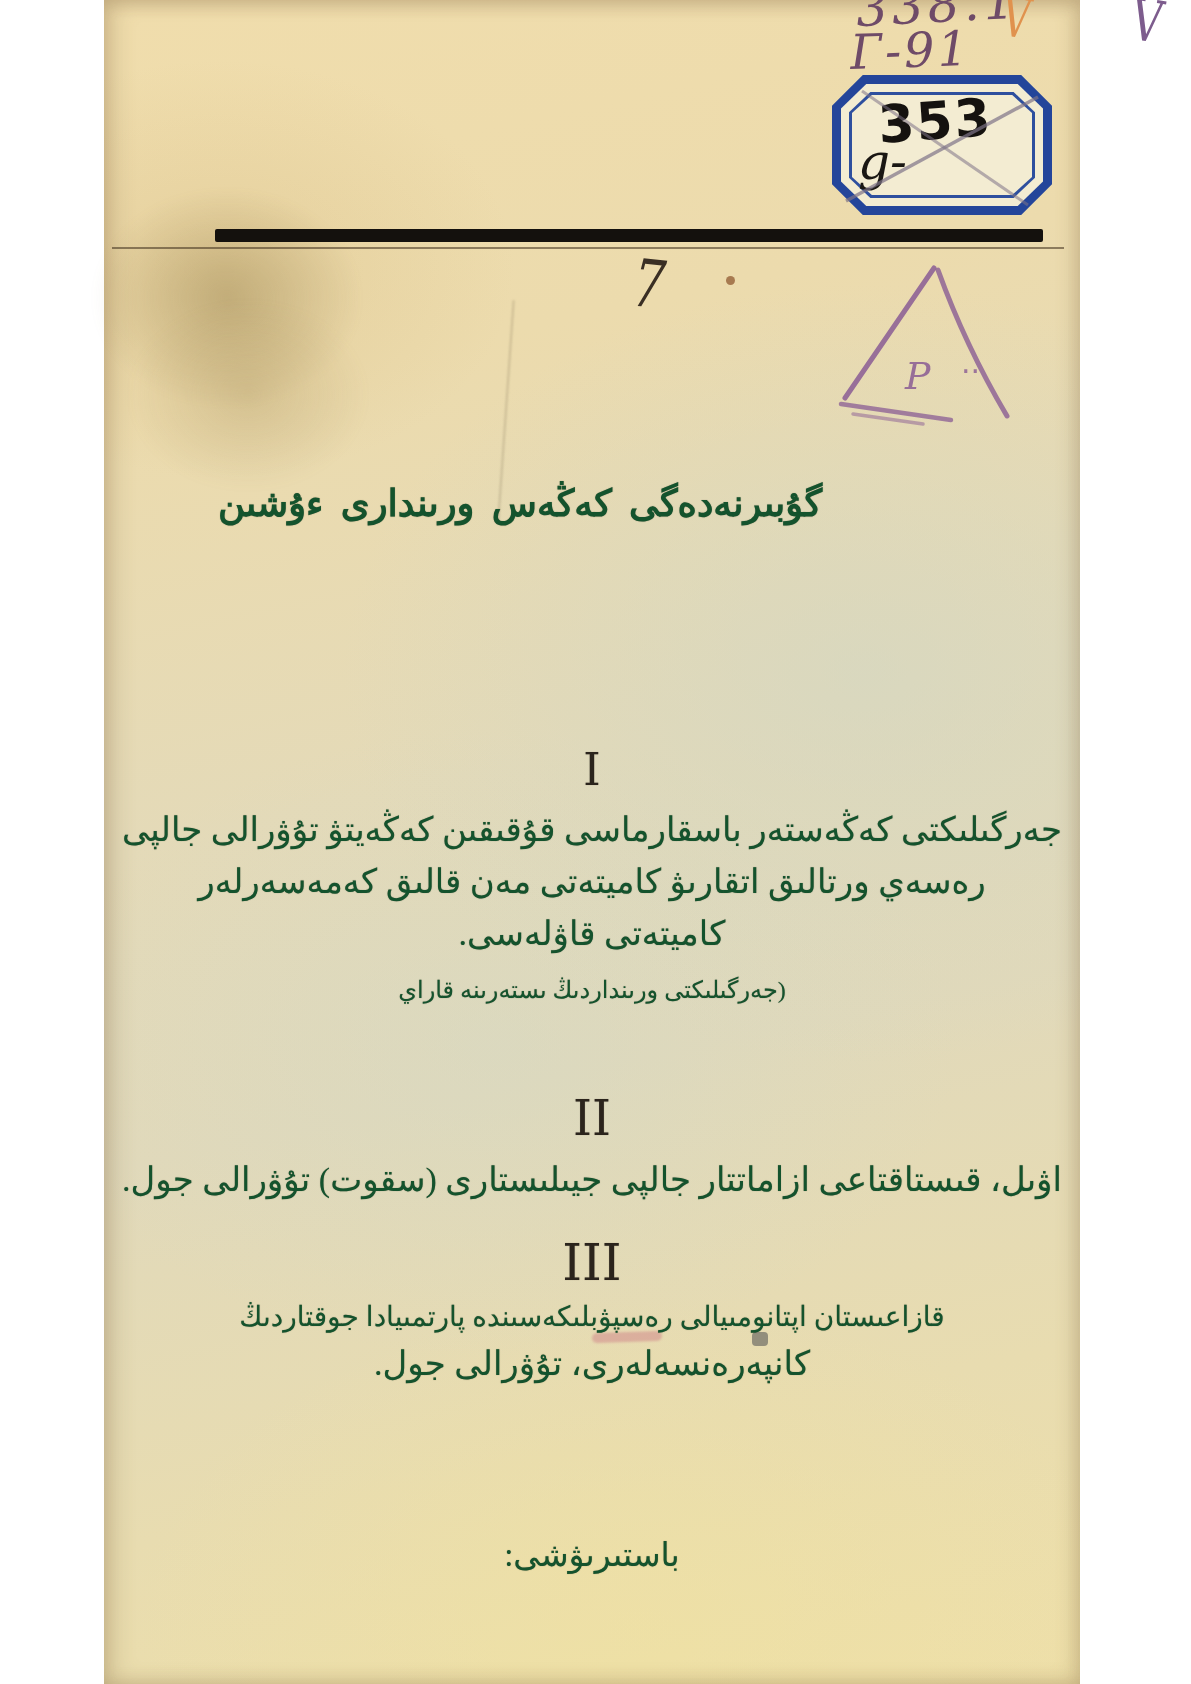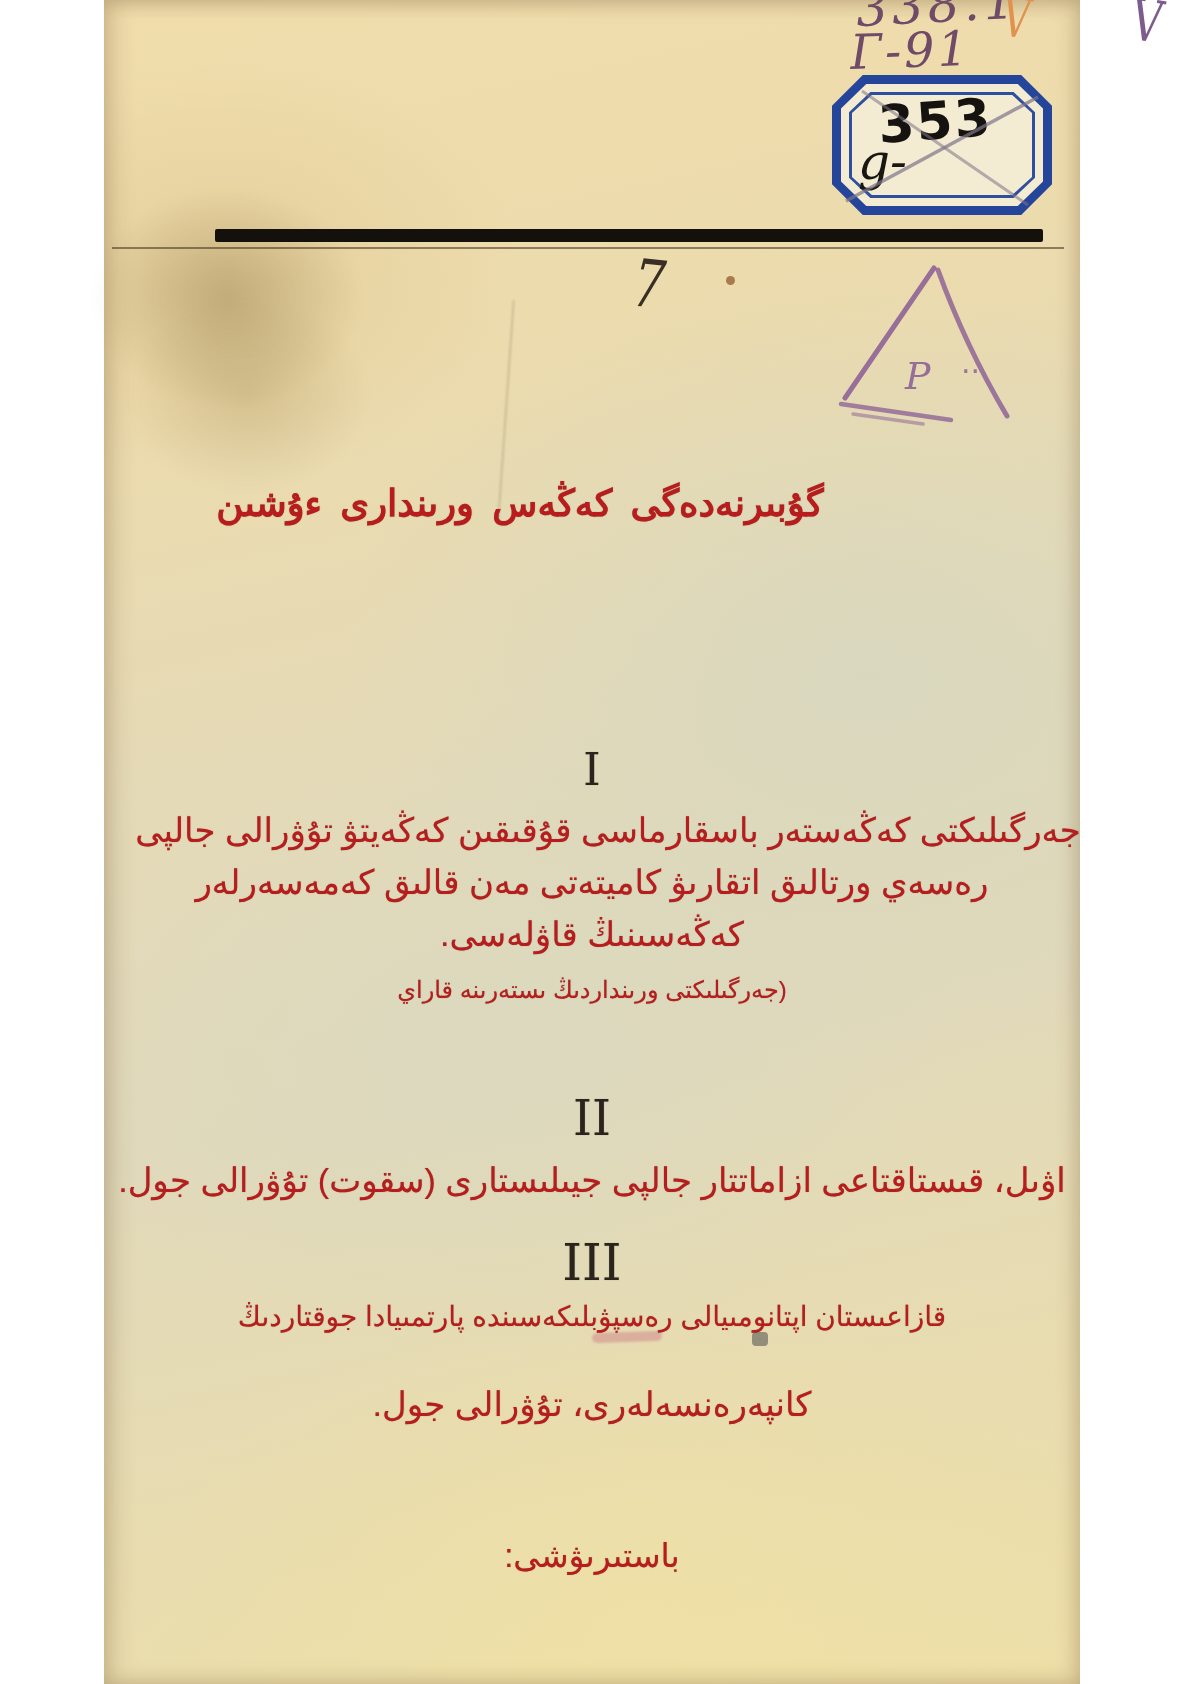--- a/index.html
+++ b/index.html
@@ -46,37 +46,37 @@
   #stain1{left:92px;top:188px;width:270px;height:220px;
      background:radial-gradient(closest-side,rgba(125,102,48,.34),rgba(125,102,48,0));filter:blur(3px);}
   #stain2{left:128px;top:300px;width:240px;height:190px;
      background:radial-gradient(closest-side,rgba(140,115,60,.22),rgba(140,115,60,0));filter:blur(4px);}
   #smear-pink{left:592px;top:1332px;width:70px;height:10px;border-radius:5px;
      background:rgba(205,120,130,.45);filter:blur(1px);transform:rotate(-2deg);}
   #speck-grey{left:752px;top:1332px;width:16px;height:14px;border-radius:4px;background:rgba(90,90,88,.6);}
   #speck-dot{left:726px;top:276px;width:9px;height:9px;background:rgba(130,70,30,.65);}
   
   .txt{position:absolute;left:104px;width:976px;direction:rtl;text-align:center;
-    color:#b91c1c;line-height:1.2;white-space:nowrap;
-    font-family:Liberation Sans, sans-serif;text-shadow:0 0 1px rgba(47,38,25,.45);}
+    color:#14532d;line-height:1.2;white-space:nowrap;
+    font-family:Liberation Serif, serif;text-shadow:0 0 1px rgba(47,38,25,.45);}
   #kicker{left:60px;width:920px;top:482px;font-size:37px;font-weight:bold;word-spacing:8px;}
   #main-title{top:572px;font-size:92px;font-weight:bold;}
   .numeral{position:absolute;left:104px;width:976px;text-align:center;color:#2b241c;
     font-family:"DejaVu Serif",serif;text-shadow:0 0 1px rgba(43,36,28,.4);}
   #num1{top:744px;font-size:44px;}
   #num2{top:1090px;font-size:48px;}
   #num3{top:1234px;font-size:50px;}
-  #s1l1{top:810px;font-size:34px;padding-left:16px;}
+  #s1l1{top:810px;font-size:34px;}
   #s1l2{top:862px;font-size:34px;}
   #s1l3{top:914px;font-size:34px;}
   #p1{top:976px;font-size:24px;}
   #p2{top:1026px;font-size:33px;}
   #s2l1{top:1160px;font-size:34px;}
   #s3l1{top:1300px;font-size:28px;}
-  #s3l2{top:1384px;font-size:34px;}
+  #s3l2{top:1344px;font-size:34px;}
   #imprint-label{top:1536px;font-size:33px;}
   #imprint-name{top:1592px;font-size:33px;}
   
   #crease{position:absolute;left:505px;top:300px;width:2px;height:220px;
      background:rgba(110,95,70,.25);transform:rotate(4deg);filter:blur(1px);}
 </style>
 </head>
 <body>
 
 <div id="scan">
@@ -124,21 +124,21 @@
     <div style="position:absolute;left:72px;top:96px;font-size:38px;color:#8a5c94;
                 font-family:'DejaVu Serif',serif;font-style:italic;opacity:.85;">P</div>
     <div style="position:absolute;left:128px;top:96px;font-size:30px;color:#8a5c94;opacity:.8;">··</div>
   </div>
 
   <div class="txt" id="kicker">گۇبىرنەدەگى كەڭەس ورىندارى ءۇشىن</div>
 
   <div class="numeral" id="num1">I</div>
   <div class="txt" id="s1l1">جەرگىلىكتى كەڭەستەر باسقارماسى قۇقىقىن كەڭەيتۋ تۇۋرالى جالپى</div>
   <div class="txt" id="s1l2">رەسەي ورتالىق اتقارىۋ كاميتەتى مەن قالىق كەمەسەرلەر</div>
-  <div class="txt" id="s1l3">كەڭەسىنىڭ قاۋلەسى.</div>
+  <div class="txt" id="s1l3">كاميتەتى قاۋلەسى.</div>
   <div class="txt" id="p1">(جەرگىلىكتى ورىنداردىڭ ىستەرىنە قاراي</div>
 
   <div class="numeral" id="num2">II</div>
   <div class="txt" id="s2l1">اۋىل، قىستاقتاعى ازاماتتار جالپى جيىلىستارى (سقوت) تۇۋرالى جول.</div>
 
   <div class="numeral" id="num3">III</div>
   <div class="txt" id="s3l1">قازاعىستان اپتانومىيالى رەسپۋبلىكەسىندە پارتمىيادا جوقتاردىڭ</div>
   <div class="txt" id="s3l2">كانپەرەنسەلەرى، تۇۋرالى جول.</div>
 
   <div class="txt" id="imprint-label">باستىرىۋشى:</div>

